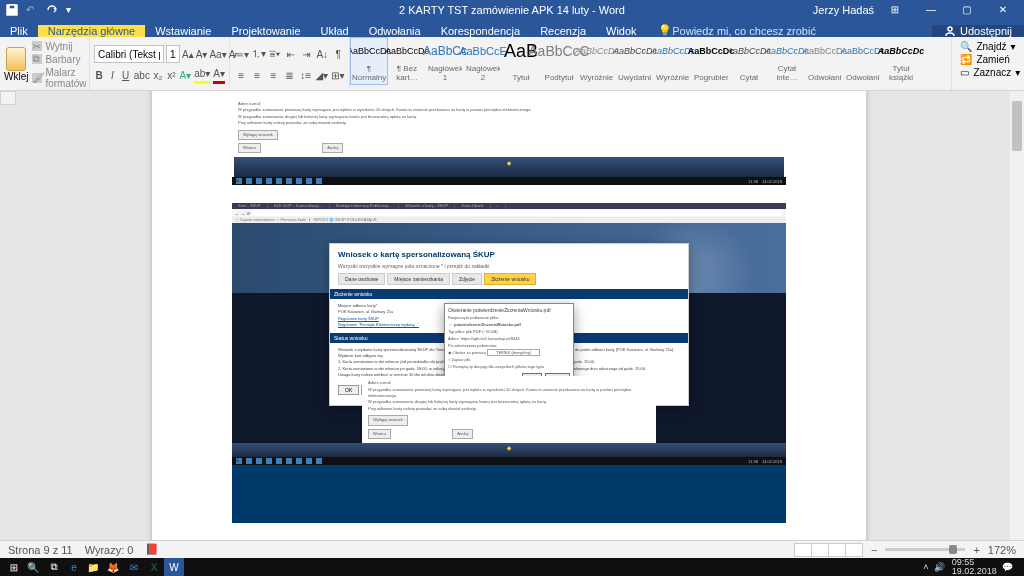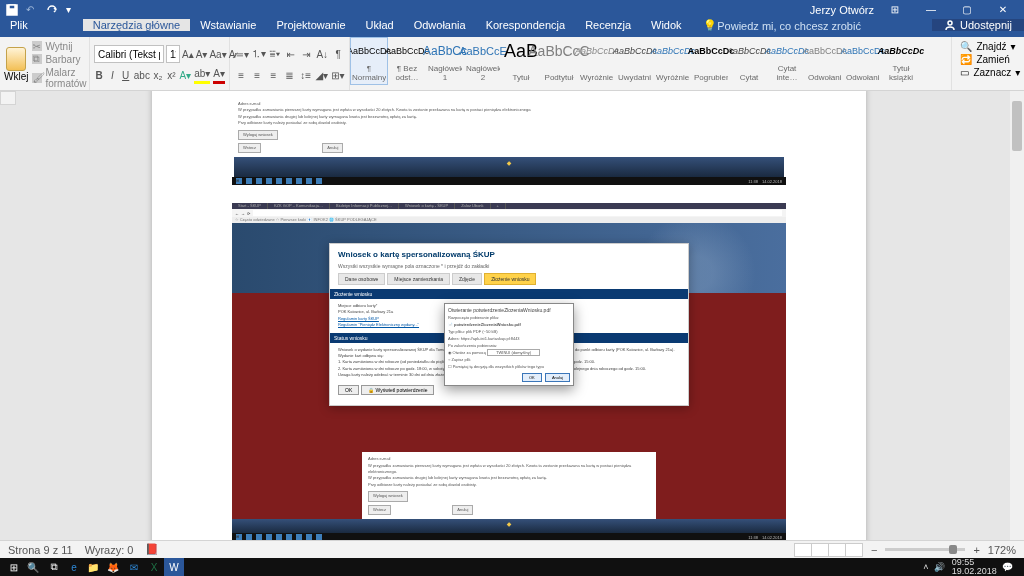--- a/index.html
+++ b/index.html
@@ -8,23 +8,23 @@
 
 .titlebar { height: 19px; background: #2b579a; color: #fff; display: flex; align-items: center; position: relative; }
 .titlebar .qat { display: flex; align-items: center; padding-left: 6px; gap: 8px; }
 .titlebar .qat span { width: 12px; height: 12px; display: inline-block; }
 .titlebar .doc-title { position: absolute; left: 50%; transform: translateX(-50%); font-size: 11px; }
 .titlebar .right { margin-left: auto; display: flex; align-items: center; gap: 6px; padding-right: 6px; }
 .titlebar .win-btn { width: 30px; height: 19px; display: flex; align-items: center; justify-content: center; }
 .titlebar .win-btn.close { background: transparent; }
 
 
-.tabs { height: 18px; background: #2b579a; color: #fff; display: flex; align-items: flex-start; font-size: 11px; }
+.tabs { height: 18px; background: #2b579a; color: #fff; display: flex; align-items: flex-end; font-size: 11px; }
 .tabs .tab { padding: 0 10px; display: flex; align-items: center; cursor: pointer; }
-.tabs .tab.active { background: #e5e5e5; color: #2b579a; margin-left: 45px; }
+.tabs .tab.active { background: #fde047; color: #2b579a; }
 .tabs .tell-me { margin-left: 12px; color: #cfe0f3; display: flex; align-items: center; }
 .tabs .share { margin-left: auto; background: #25457f; padding: 0 12px; display: flex; align-items: center; gap: 4px; }
 
 
 .ribbon { height: 54px; background: #f3f3f3; border-bottom: 1px solid #d4d4d4; display: flex; font-size: 10px; }
 .ribbon-group { border-right: 1px solid #e1e1e1; padding: 2px 4px 0 4px; display: flex; flex-direction: column; }
 .ribbon-group .group-body { flex: 1; display: flex; align-items: center; gap: 4px; }
 .ribbon-label-row { height: 14px; background: #f3f3f3; border-bottom: 1px solid #d4d4d4; display: flex; font-size: 10px; color: #666; }
 .ribbon-label-row div { text-align: center; }
 
@@ -123,22 +123,23 @@
     <span><svg class="svgico" viewBox="0 0 12 12">
           <rect x="1" y="1" width="10" height="10" fill="#fff" stroke="#fff"></rect>
           <rect x="3" y="1" width="6" height="4" fill="#2b579a"></rect>
         </svg></span>
     <span style="color:#9cb6d8">↶</span>
     <span><svg class="svgico" viewBox="0 0 12 12">
           <path d="M2 6a4 4 0 0 1 8 0M10 6l-2-2M10 6l-2 2" stroke="#fff"></path>
         </svg></span>
     <span style="color:#fff">▾</span>
   </div>
+  <div class="doc-title">2 KARTY TST zamówienie APK 14 luty  -  Word</div>
   <div class="right">
-    <span style="font-size:11px">Jerzy Otwórz</span>
+    <span style="font-size:11px">Jerzy Hadaś</span>
     <span class="win-btn">⊞</span>
     <span class="win-btn">—</span>
     <span class="win-btn">▢</span>
     <span class="win-btn close">✕</span>
   </div>
 </div>
 
 <div class="tabs">
   <div class="tab">Plik</div>
   <div class="tab active">Narzędzia główne</div>
@@ -232,21 +233,21 @@
   </div>
 
   <div class="ribbon-group" style="flex:1;padding:0">
     <div class="styles" id="styles-gallery">
         <div class="style-item sel">
           <div class="sample" style="font-size:9px;color:#000">AaBbCcDc</div>
           <div class="name">¶ Normalny</div>
         </div>
         <div class="style-item">
           <div class="sample" style="font-size:9px;color:#000">AaBbCcDc</div>
-          <div class="name">¶ Bez odst…</div>
+          <div class="name">¶ Bez kart…</div>
         </div>
         <div class="style-item">
           <div class="sample" style="font-size:12px;color:#2e74b5">AaBbCc</div>
           <div class="name">Nagłówek 1</div>
         </div>
         <div class="style-item">
           <div class="sample" style="font-size:11px;color:#2e74b5">AaBbCcE</div>
           <div class="name">Nagłówek 2</div>
         </div>
         <div class="style-item">
@@ -359,21 +360,21 @@
         <span class="btab">+</span>
       </div>
       <div style="background:#f4f4f4;height:8px;display:flex;align-items:center;padding:0 3px;gap:2px">
         <span>←</span>
           <span>→</span>
           <span>⟳</span>
         <div class="addr" style="flex:1"></div>
       </div>
       <div style="background:#eee;height:6px;padding:0 3px;color:#777">☆ Często odwiedzane  ☆ Pierwsze kroki  📧 INFOK2  🌐 ŚKUP PODLEGAJĄCE</div>
 
-      <div style="position:relative;height:296px;background:#7f1d1d">
+      <div style="position:relative;height:220px;background:#0f172a">
         <div class="skup-banner"></div>
 
         <div class="skup-card">
           <h3>Wniosek o kartę spersonalizowaną ŚKUP</h3>
           <div style="font-size:5px;color:#666">Wszystki wszystkie wymagne pola oznaczone * i przejdź do zakładki</div>
           <div class="skup-tabs" id="skup-tabs">
               <span>Dane osobowe</span>
               <span>Miejsce zamieszkania</span>
               <span>Zdjęcie</span>
               <span class="active">Złożenie wniosku</span>

